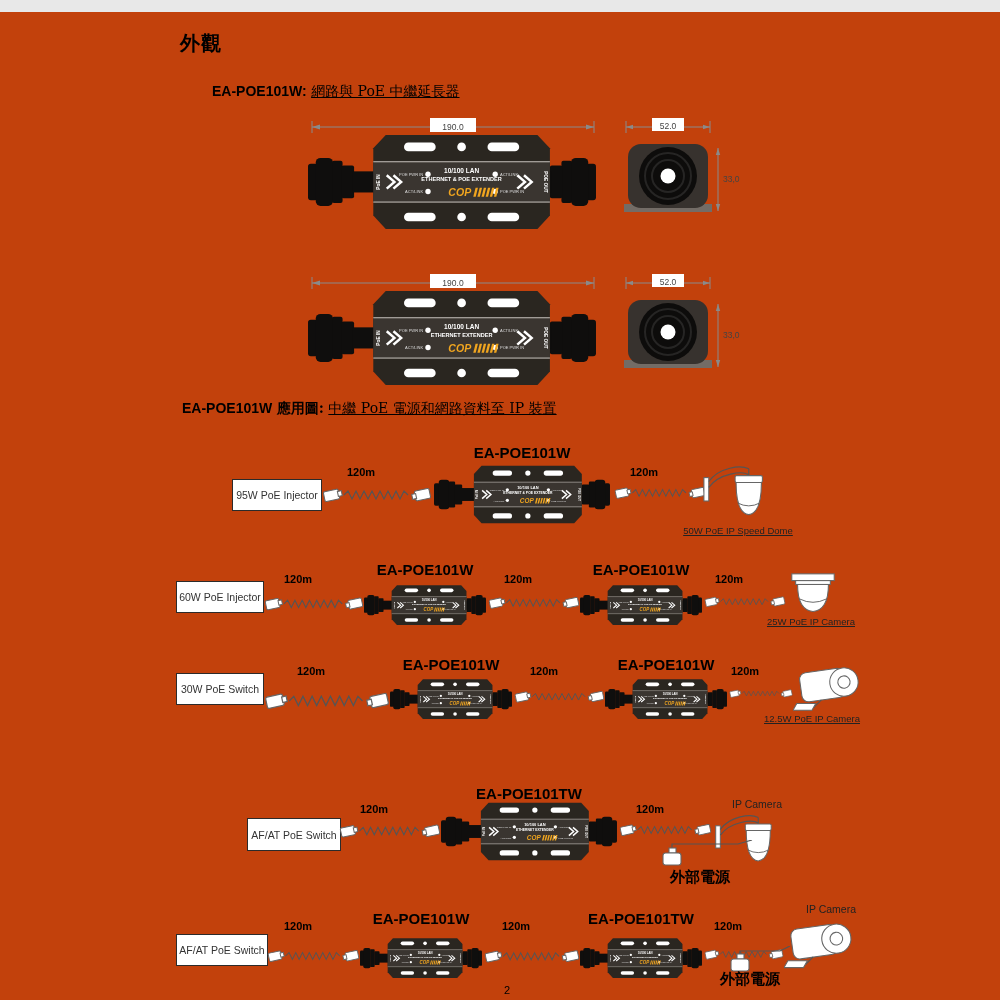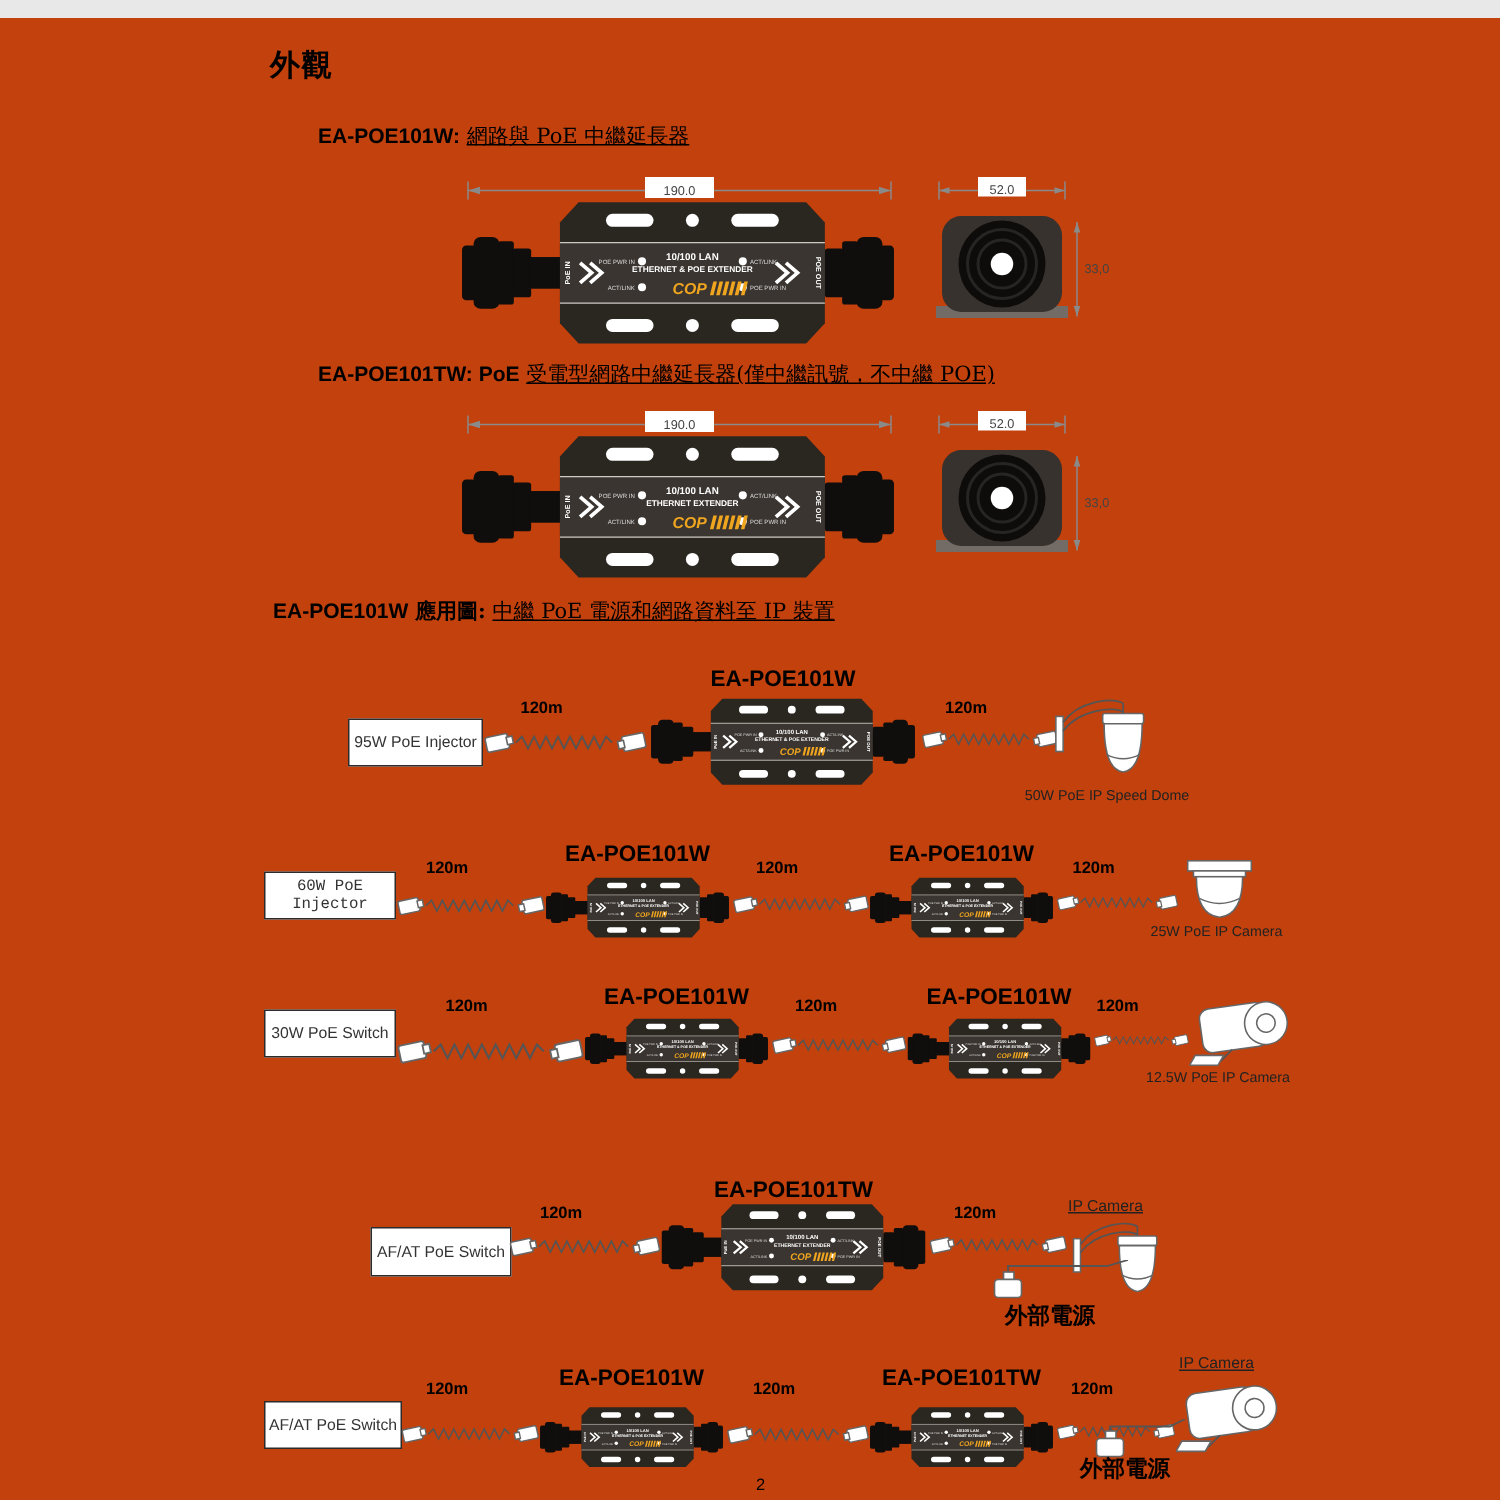--- a/index.html
+++ b/index.html
@@ -8,22 +8,22 @@
   .abs{position:absolute;}
   .title{font:bold 20px "DejaVu Serif",serif;letter-spacing:1px;}
   .h-model{font:bold 14px "Liberation Sans",sans-serif;}
   .h-desc{font:14px "DejaVu Serif",serif;text-decoration:underline;}
   .h-app-type{font:bold 14px "DejaVu Serif",serif;}
   .heading{white-space:nowrap;}
   .applabel{font:bold 15px "Liberation Sans",sans-serif;text-align:center;}
   .srcbox{border:1.4px solid #2b2b2b;background:#fff;display:flex;align-items:center;justify-content:center;
           font:10.5px "Liberation Sans",sans-serif;color:#333;text-align:center;}
   .cablelabel{font:bold 11px "Liberation Sans",sans-serif;text-align:left;}
-  .caption{font:9.5px "Liberation Sans",sans-serif;color:#222;text-align:center;white-space:nowrap;}
-  .ipcam{font:10.5px "Liberation Sans",sans-serif;color:#222;text-align:center;text-decoration:underline;}
+  .caption{font:9.5px "Liberation Sans",sans-serif;color:#222;text-align:center;white-space:nowrap;text-decoration:underline;}
+  .ipcam{font:10.5px "Liberation Sans",sans-serif;color:#222;text-align:right;}
   .extpower{font:bold 15px "DejaVu Serif",serif;text-align:center;}
   .pagenum{font:11px "Liberation Sans",sans-serif;text-align:center;}
   .dev svg,.cam svg,.cable svg,.plug svg{display:block;width:100%;height:auto;}
   
   .dv-t1{font:bold 6.8px "Liberation Sans",sans-serif;fill:#fff;text-anchor:middle;}
   .dv-t2{font:bold 5.8px "Liberation Sans",sans-serif;fill:#fff;text-anchor:middle;}
   .dv-logo{font:italic bold 11px "Liberation Sans",sans-serif;fill:#f0a51f;text-anchor:end;}
   .dv-led{font:4.2px "Liberation Sans",sans-serif;fill:#ddd;}
   .dv-led-e{font:4.2px "Liberation Sans",sans-serif;fill:#ddd;text-anchor:end;}
   .dv-port{font:bold 5px "Liberation Sans",sans-serif;fill:#fff;text-anchor:middle;}
@@ -123,24 +123,20 @@
       <circle cx="56" cy="58" r="23" fill="none" stroke="#262524" stroke-width="2"></circle>
       <circle cx="56" cy="58" r="16" fill="none" stroke="#262524" stroke-width="2"></circle>
       <circle cx="56" cy="58" r="7.5" fill="#fff"></circle>
       <line x1="106" y1="30" x2="106" y2="93" class="dimline"></line>
       <polygon points="106,30 103.8,37 108.2,37" fill="#8a8a8a"></polygon>
       <polygon points="106,93 103.8,86 108.2,86" fill="#8a8a8a"></polygon>
       <text x="111" y="64" class="dim-t" style="text-anchor:start">33,0</text>
     </svg>
   </div>
 
-  <div class="abs heading" style="left:212px;top:229px;">
-    <span class="h-model">EA-POE101TW: PoE</span>
-    <span class="h-desc">受電型網路中繼延長器(僅中繼訊號，不中繼 POE)</span>
-  </div>
 
   <div class="abs" style="left:308px;top:262px;width:436px;height:118px;">
     <svg class="abs" style="left:0;top:0;" width="290" height="16" viewBox="0 0 290 16">
       <line x1="4" y1="9" x2="286" y2="9" class="dimline"></line>
       <line x1="4" y1="3" x2="4" y2="15" class="dimline"></line>
       <line x1="286" y1="3" x2="286" y2="15" class="dimline"></line>
       <polygon points="4,9 12,6.5 12,11.5" fill="#8a8a8a"></polygon>
       <polygon points="286,9 278,6.5 278,11.5" fill="#8a8a8a"></polygon>
       <rect x="122" y="0" width="46" height="14" fill="#fff"></rect>
       <text x="145" y="12" class="dim-t">190.0</text>
@@ -323,21 +319,21 @@
       <path d="M37,21 C37,44 42,53 50,54 C58,53 63,44 63,21 Z" class="outline-thin"></path>
       <path d="M38.5,42 Q50,48 61.5,42" fill="none" stroke="#666" stroke-width="1"></path>
     </svg>
       </span>
     <div class="abs caption" style="left:668px;top:513px;width:140px;">50W PoE IP Speed Dome</div>
   </div>
 
   <div>
     <div class="abs applabel" style="left:345px;top:549px;width:160px;">EA-POE101W</div>
     <div class="abs applabel" style="left:561px;top:549px;width:160px;">EA-POE101W</div>
-    <div class="abs srcbox" style="left:176px;top:569px;width:86px;height:30px;font-family:Liberation Mono, monospace;">60W PoE Injector</div>
+    <div class="abs srcbox" style="left:176px;top:569px;width:86px;height:30px;">60W PoE Injector</div>
     <div class="abs cablelabel" style="left:284px;top:561px;width:60px;">120m</div>
     <span class="abs cable" style="left:264px;top:580px;width:100px;">
         <svg viewBox="0 0 110 26" xmlns="http://www.w3.org/2000/svg">
     <g transform="rotate(-12 11 13)">
             <rect x="2" y="8" width="15" height="10" rx="1.5" class="outline-thin"></rect>
             <rect x="16" y="10.5" width="4" height="5" class="outline-thin"></rect>
           </g>
     <g transform="rotate(-12 99 13)">
             <rect x="93" y="8" width="15" height="10" rx="1.5" class="outline-thin"></rect>
             <rect x="90" y="10.5" width="4" height="5" class="outline-thin"></rect>

